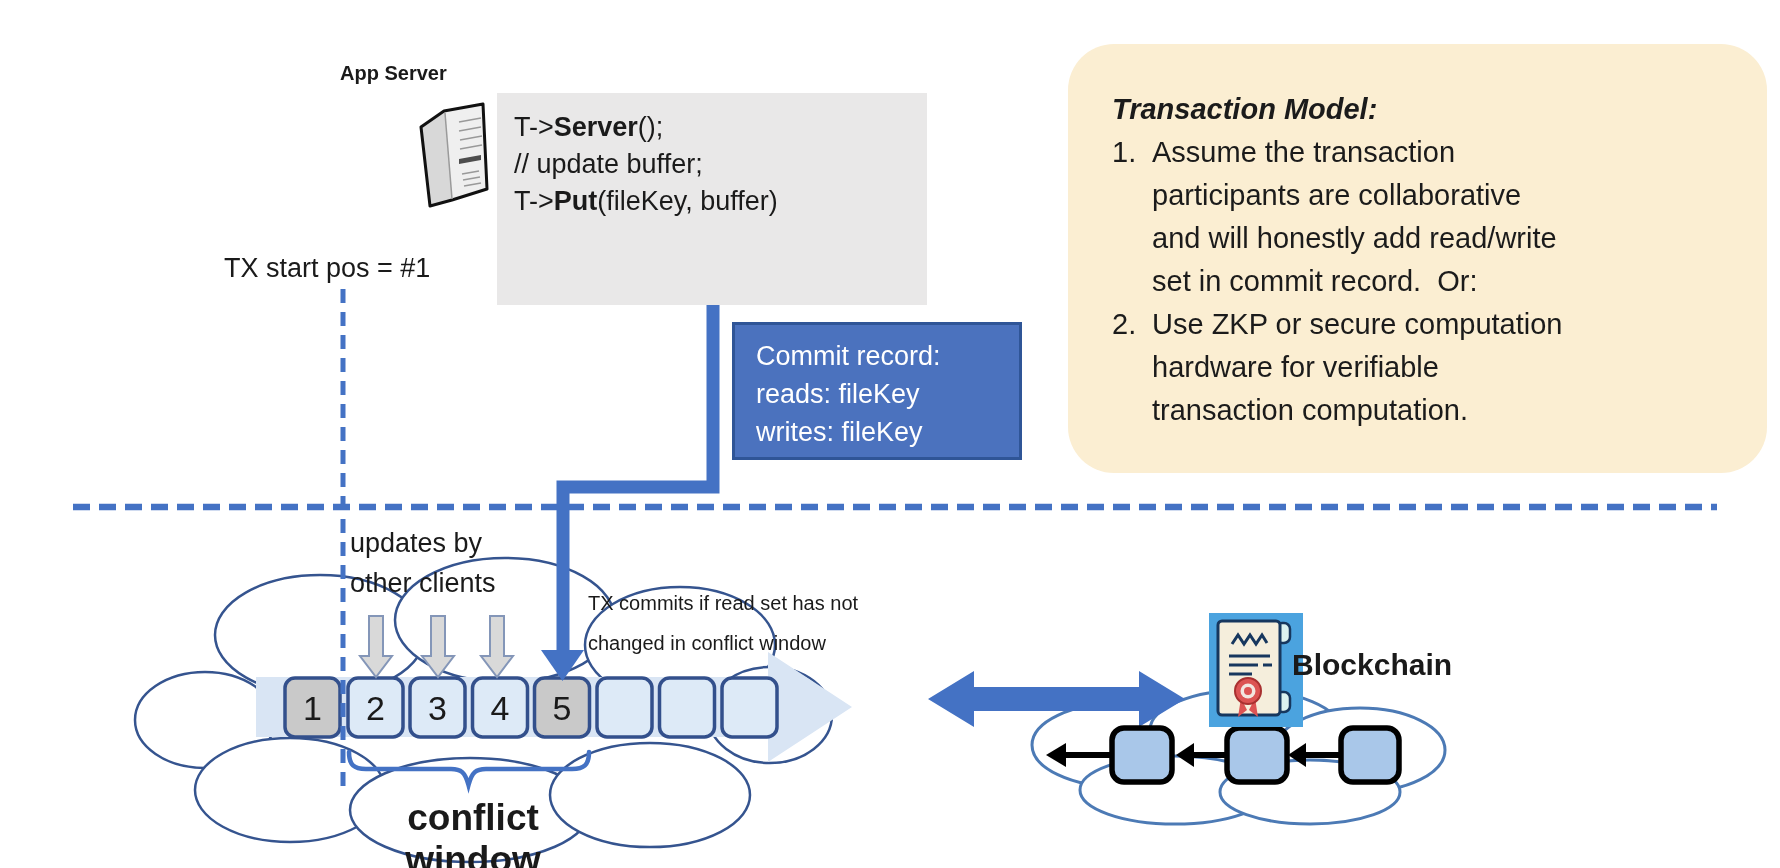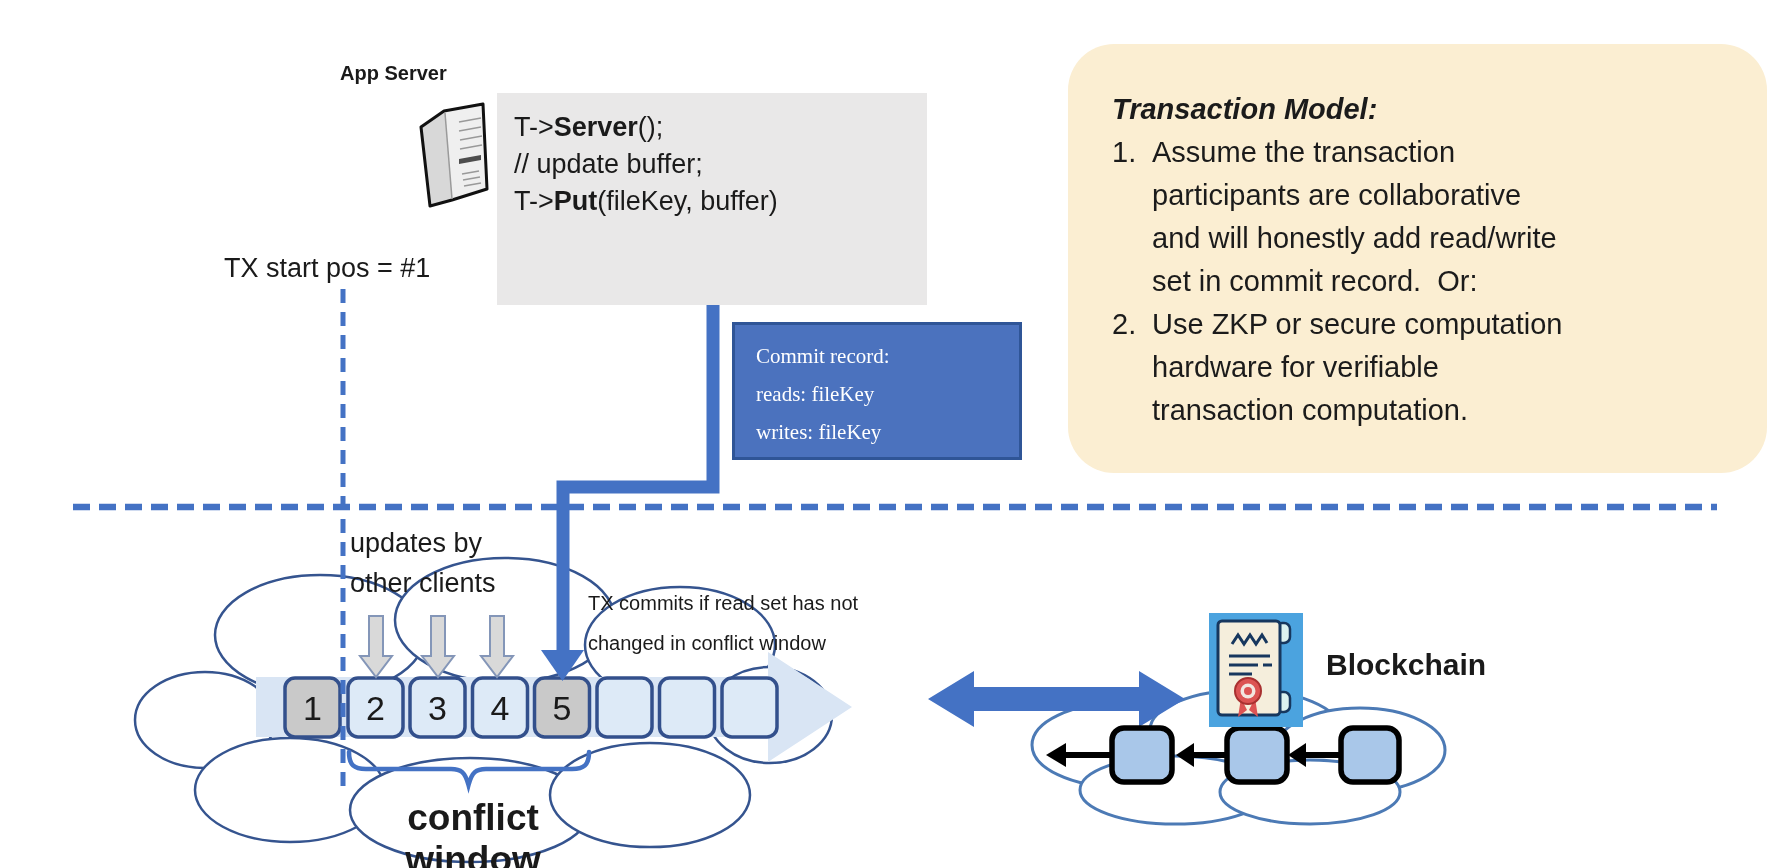--- a/index.html
+++ b/index.html
@@ -4,36 +4,36 @@
 <style>
   html,body{margin:0;padding:0;background:#fff;}
   #slide{position:relative;width:1780px;height:868px;background:#ffffff;overflow:hidden;
          font-family:"Liberation Sans",sans-serif;color:#1a1a1a;}
   .abs{position:absolute;}
   
   #code-box{left:497px;top:93px;width:430px;height:212px;background:#E9E8E8;
             padding:16px 0 0 17px;box-sizing:border-box;font-size:27px;line-height:37px;}
   #commit-box{left:732px;top:322px;width:290px;height:138px;background:#4B72BE;
               border:3px solid #2F5597;box-sizing:border-box;color:#fff;
-              padding:12px 0 0 21px;font-size:21px;line-height:38px;font-family:Liberation Serif, serif;}
+              padding:12px 0 0 21px;font-size:27px;line-height:38px;}
   #note-box{left:1068px;top:44px;width:699px;height:429px;background:#FBEED2;
             border-radius:46px;box-sizing:border-box;padding:44px 20px 0 44px;
             font-size:29px;line-height:43px;color:#1b1b1b;}
   #note-box .tm-title{font-weight:bold;font-style:italic;}
   .tm-item{display:flex;}
   .tm-num{width:40px;flex:none;}
   .preline{white-space:pre-line;}
   
   #app-server-title{left:340px;top:62px;font-size:20px;font-weight:bold;}
   #tx-start-label{left:180px;top:253px;font-size:27px;margin-left:44px;}
   #updates-label{left:350px;top:523px;font-size:27px;line-height:40px;}
   #commit-cond-label{left:588px;top:583px;font-size:20px;line-height:40px;}
   #conflict-label{left:343px;top:797px;width:260px;text-align:center;
                   font-size:37px;font-weight:bold;}
-  #blockchain-label{left:1326px;top:648px;font-size:30px;font-weight:bold;}
+  #blockchain-label{left:1292px;top:648px;font-size:30px;font-weight:bold;}
   svg text{font-family:"Liberation Sans",sans-serif;}
 </style>
 </head>
 <body>
 
 <div id="slide">
 
   <div class="abs" id="code-box">
     <div class="code-line"><span>T-&gt;</span><b>Server</b><span>();</span></div>
     <div class="code-line"><span>// update buffer;</span><b></b><span></span></div>

